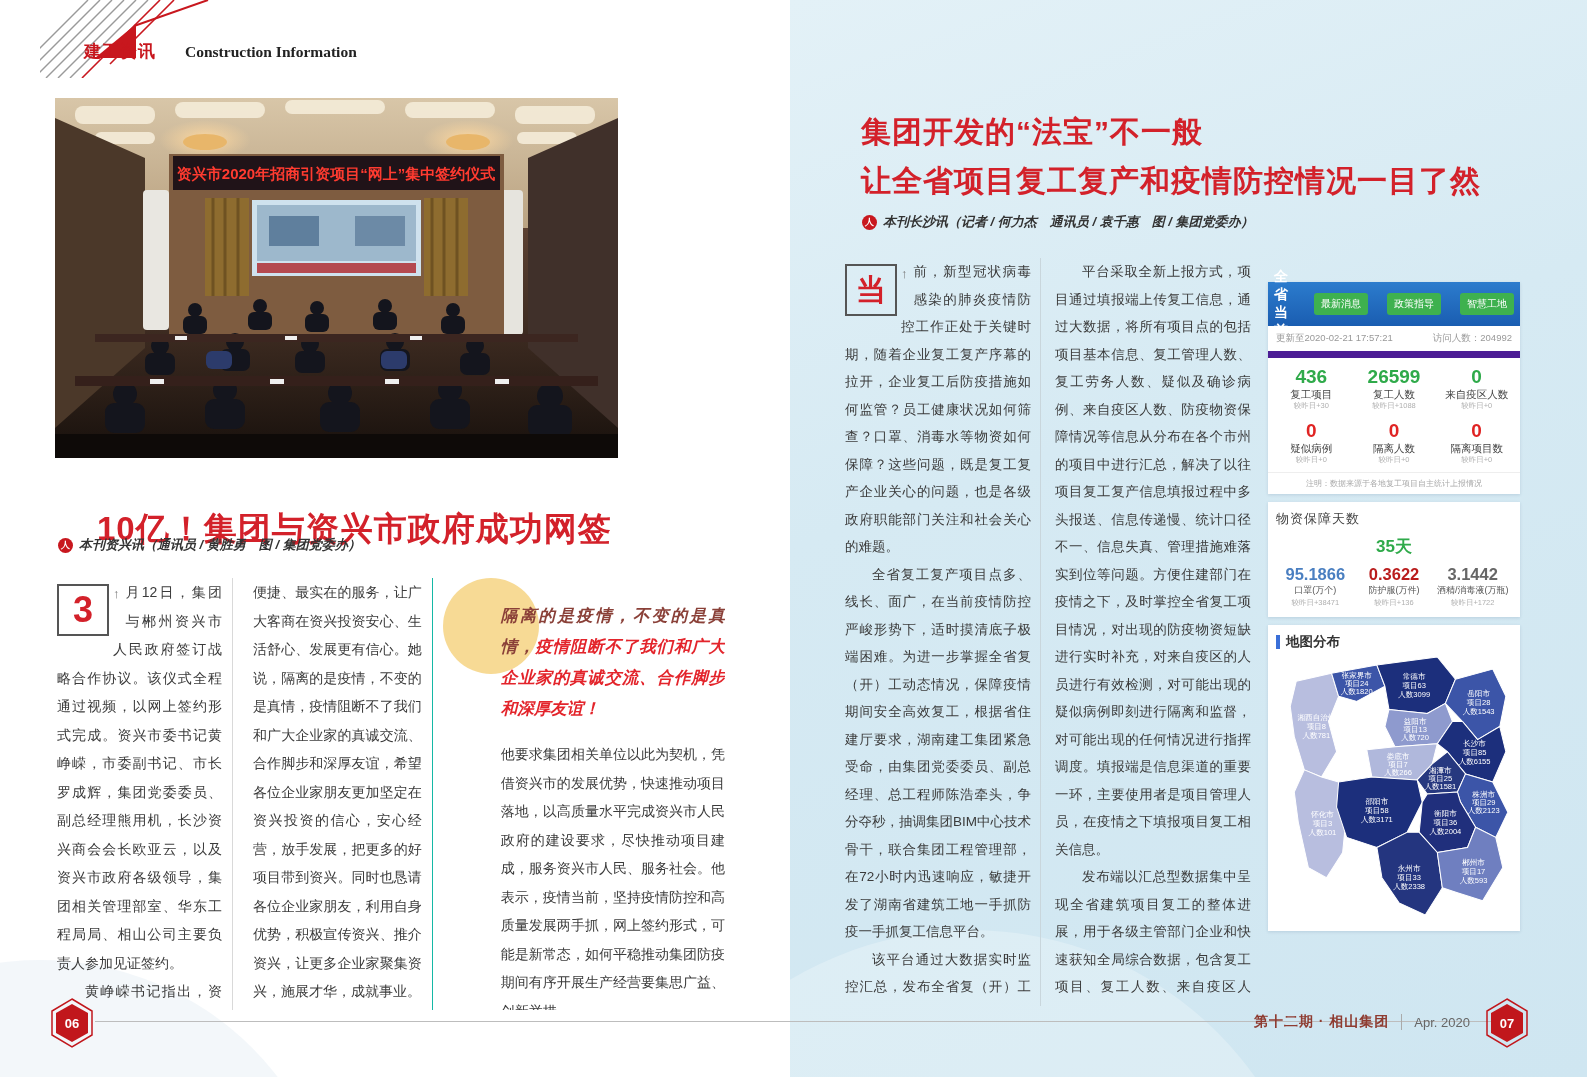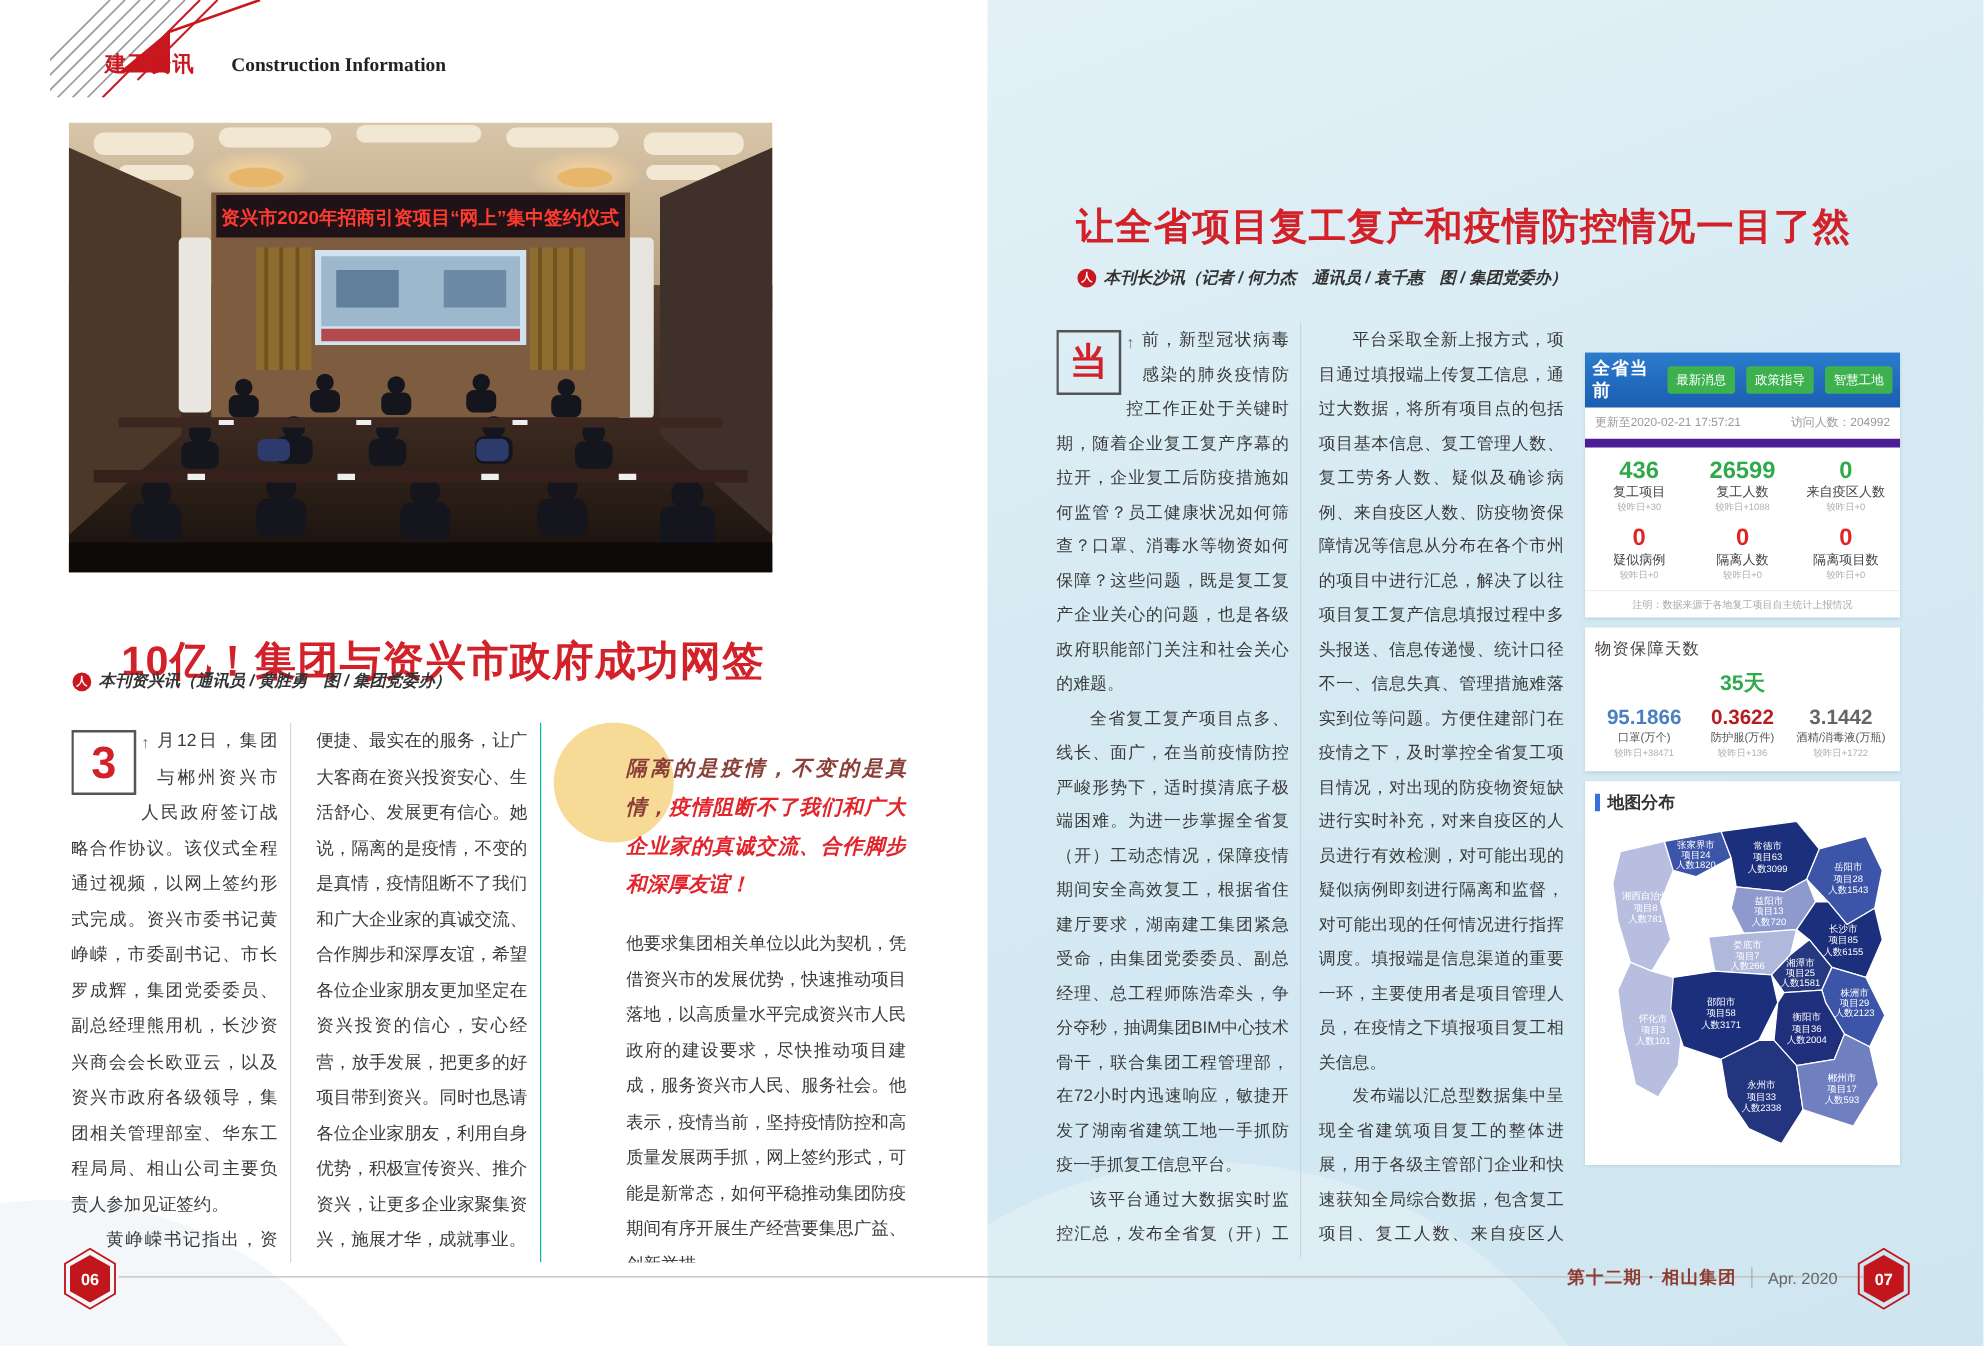--- a/index.html
+++ b/index.html
@@ -77,21 +77,21 @@
   .app-platform { position:relative; text-align:center; color:#c3cde2; font-size:10.5px; margin-top:4px; letter-spacing:4px; }
   .app-platform::before,.app-platform::after { content:""; display:inline-block; width:34px; height:1px;
     background:#8fa0c4; vertical-align:middle; margin:0 6px; }
   .app-org { position:absolute; right:5px; bottom:3px; color:#9fb0cc; font-size:6.5px; }
   .crane { position:absolute; left:0; top:0; }
 
   .app-nav { display:flex; align-items:center; height:44px; padding:0 6px;
     background:linear-gradient(#2c7ccd,#1a5db1); }
   .nav-tab { color:#fff; font-size:14px; font-weight:bold; letter-spacing:1px; margin-right:6px; }
   .nav-btn { background:#3eb14f; color:#fff; font-size:10px; border:none; border-radius:3px;
-    padding:4px 7px; margin-left:9px; cursor:pointer; white-space:nowrap; }
+    padding:4px 7px; margin-left:19px; cursor:pointer; white-space:nowrap; }
 
   .upd-row { display:flex; justify-content:space-between; font-size:9.5px; color:#999;
     padding:6px 8px; border-bottom:7px solid #4c1d95; }
 
   .stats { display:grid; grid-template-columns:1fr 1fr 1fr; padding:4px 2px 2px; }
   .stat { text-align:center; padding:4px 0 5px; }
   .stat .v { font-size:19px; font-weight:bold; line-height:21px; }
   .v-green { color:#2faa4a; } .v-red { color:#e02423; }
   .stat .l { font-size:10.5px; color:#444; line-height:14px; }
   .stat .d { font-size:7.5px; color:#b0b0b0; line-height:10px; }
@@ -284,20 +284,21 @@
       <p class="quote">
         <span class="q1">隔离的是疫情，不变的是真情，</span><span class="q2">疫情阻断不了我们和广大企业家的真诚交流、合作脚步和深厚友谊！</span>
       </p>
       <div class="c3body">
         <p class="para">他要求集团相关单位以此为契机，凭借资兴市的发展优势，快速推动项目落地，以高质量水平完成资兴市人民政府的建设要求，尽快推动项目建成，服务资兴市人民、服务社会。他表示，疫情当前，坚持疫情防控和高质量发展两手抓，网上签约形式，可能是新常态，如何平稳推动集团防疫期间有序开展生产经营要集思广益、创新举措。</p>
 
       </div>
     </div>
   </div>
 
+  <h1 class="hl-right1">集团开发的“法宝”不一般</h1>
   <h1 class="hl-right2">让全省项目复工复产和疫情防控情况一目了然</h1>
   <div class="byline byline-right">
     <span class="rep-icon">人</span>
     <span>本刊长沙讯（记者 / 何力杰　通讯员 / 袁千惠　图 / 集团党委办）</span>
   </div>
 
   <div class="cols-right">
     <div class="colR1">
       <p class="para">
         <span class="dropcap">

